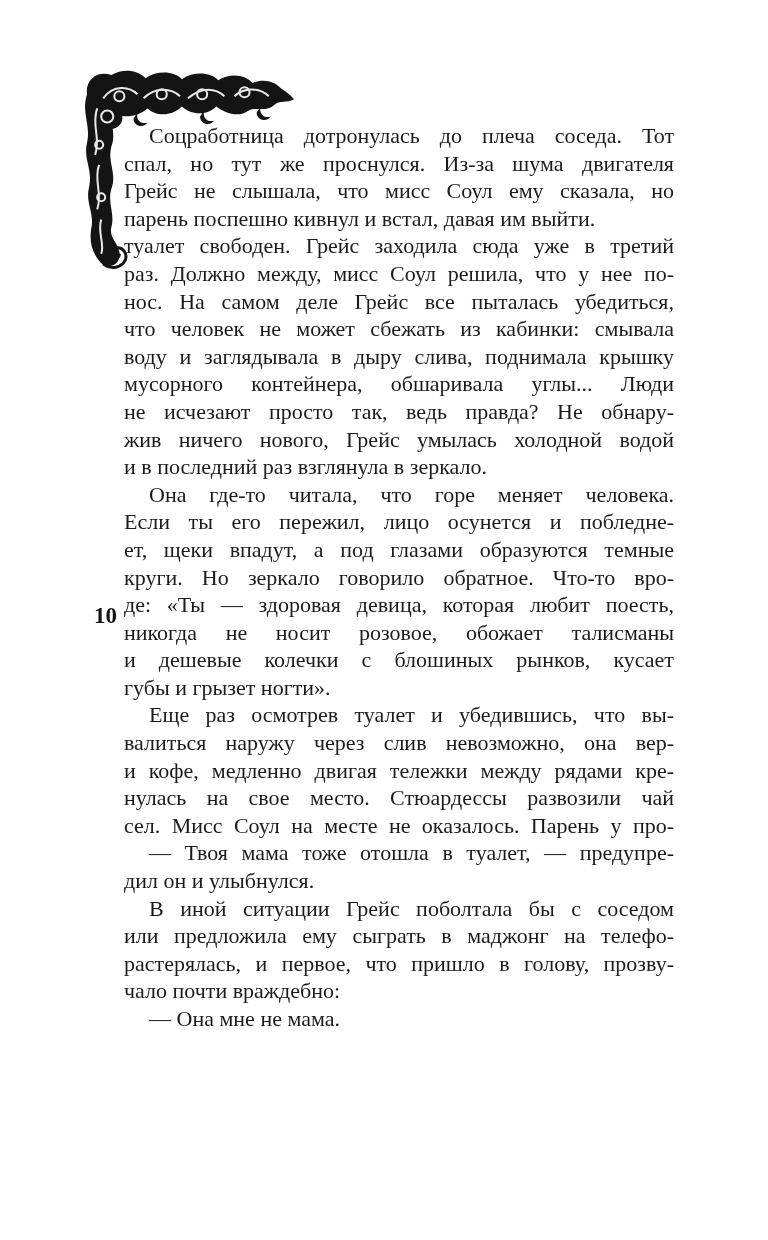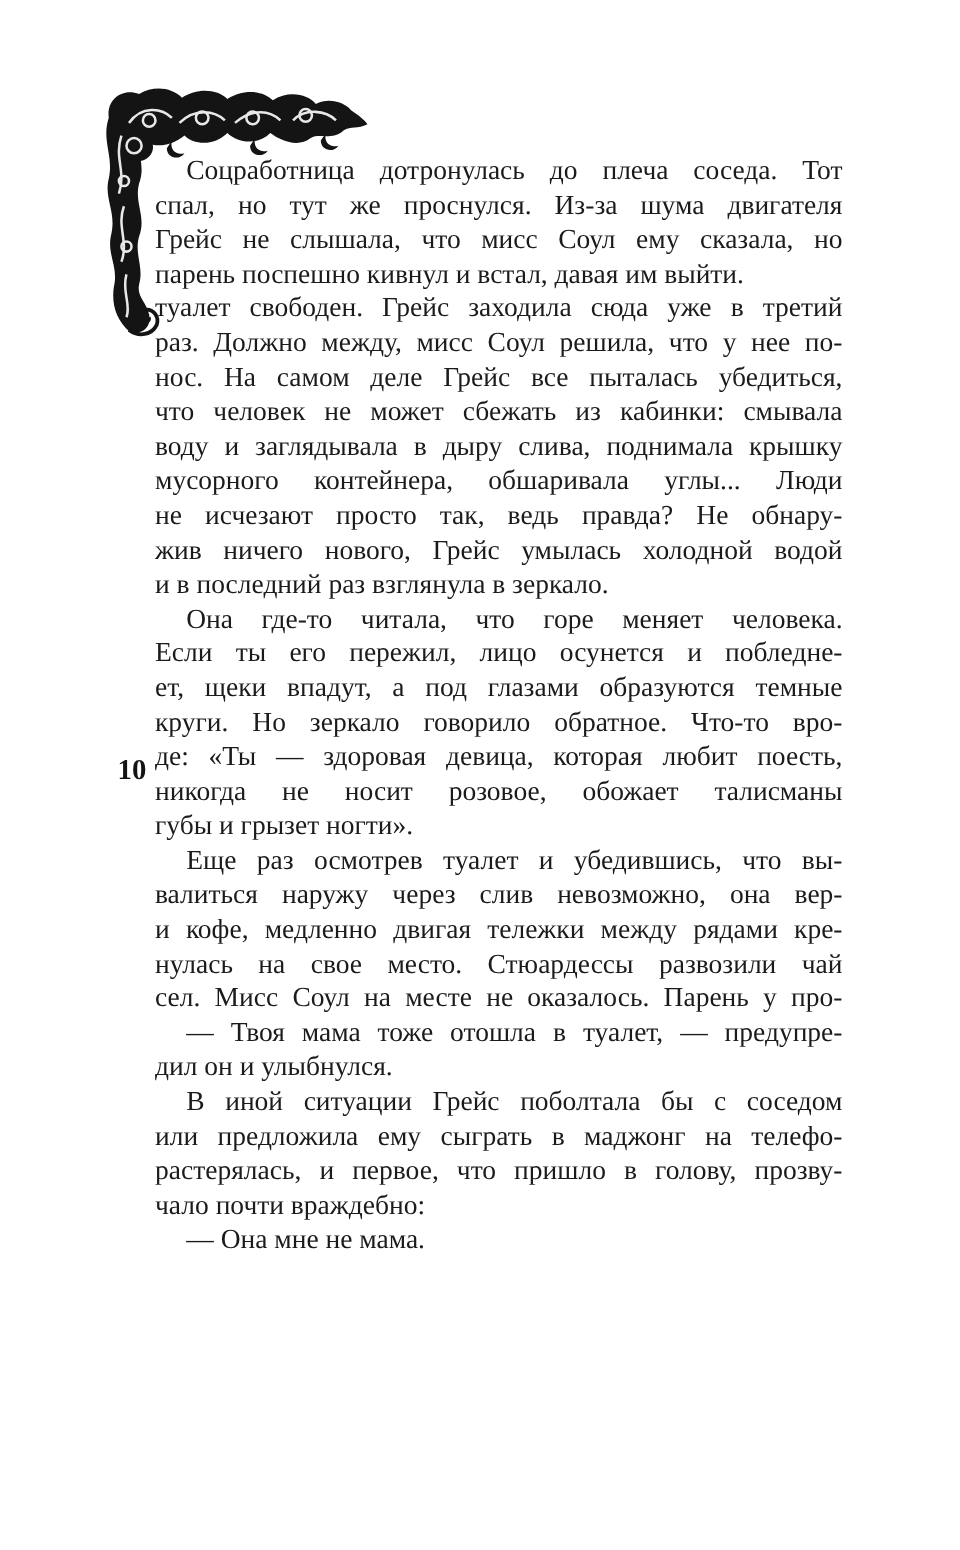--- a/index.html
+++ b/index.html
@@ -125,20 +125,21 @@
         <div class="line">жив ничего нового, Грейс умылась холодной водой</div>
         <div class="line last">и в последний раз взглянула в зеркало.</div>
       </div>
       <div class="para">
         <div class="line first">Она где-то читала, что горе меняет человека.</div>
         <div class="line">Если ты его пережил, лицо осунется и побледне-</div>
         <div class="line">ет, щеки впадут, а под глазами образуются темные</div>
         <div class="line">круги. Но зеркало говорило обратное. Что-то вро-</div>
         <div class="line">де: «Ты — здоровая девица, которая любит поесть,</div>
         <div class="line">никогда не носит розовое, обожает талисманы</div>
+        <div class="line">и дешевые колечки с блошиных рынков, кусает</div>
         <div class="line last">губы и грызет ногти».</div>
       </div>
       <div class="para">
         <div class="line first">Еще раз осмотрев туалет и убедившись, что вы-</div>
         <div class="line">валиться наружу через слив невозможно, она вер-</div>
         <div class="line">и кофе, медленно двигая тележки между рядами кре-</div>
         <div class="line">нулась на свое место. Стюардессы развозили чай</div>
         <div class="line">сел. Мисс Соул на месте не оказалось. Парень у про-</div>
       </div>
       <div class="para">

